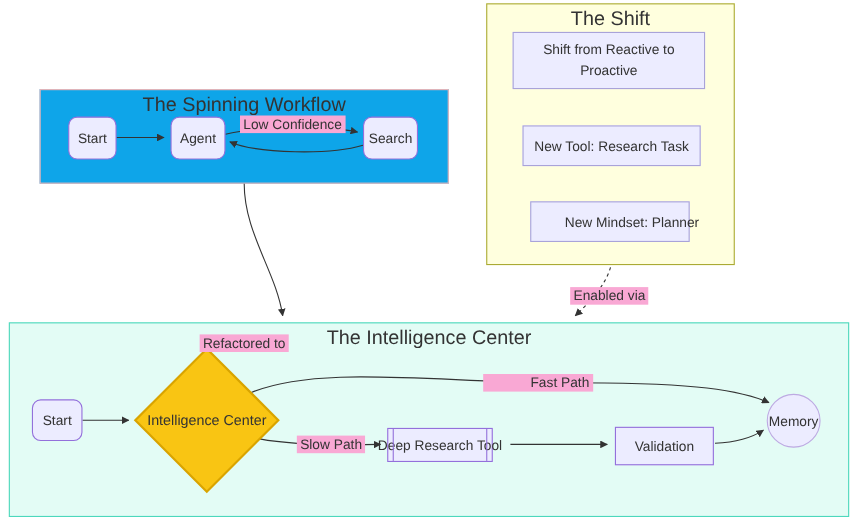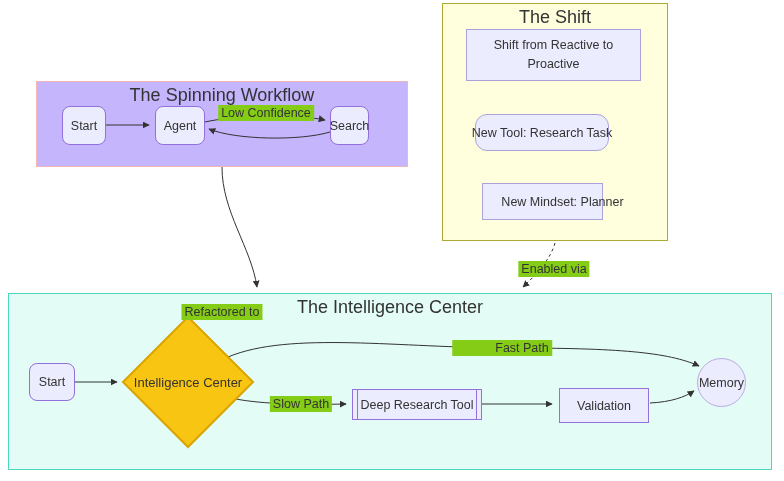--- a/index.html
+++ b/index.html
@@ -2,59 +2,59 @@
 <html><head>
 <meta charset="utf-8">
 <style>
   html,body{margin:0;padding:0;background:#ffffff;}
   .canvas{
     position:relative;width:784px;height:481px;background:#ffffff;
     font-family:"Liberation Sans",sans-serif;color:#333;overflow:hidden;
   }
   
   .subgraph{position:absolute;box-sizing:border-box;border:1px solid;z-index:0;}
-  .sg-spinning{left:36px;top:81px;width:372px;height:86px;background:#c4b5fd;border-color:#f3b6b6;}
+  .sg-spinning{left:36px;top:81px;width:372px;height:86px;background:#0ea5e9;border-color:#f3b6b6;}
   .sg-shift{left:442px;top:3px;width:226px;height:238px;background:#ffffde;border-color:#aaaa33;}
   .sg-intelligence{left:8px;top:293px;width:764px;height:177px;background:#e3fcf5;border-color:#4dd8bc;}
   .sg-title{position:absolute;top:3px;left:0;right:0;text-align:center;font-size:18px;color:#333;}
   
   .edge-layer{position:absolute;left:0;top:0;z-index:1;}
   
   .node{
     position:absolute;box-sizing:border-box;background:#ececff;border:1.5px solid #9370db;
     display:flex;align-items:center;justify-content:center;text-align:center;
     font-size:12.5px;color:#333;white-space:nowrap;z-index:2;
   }
   .rounded{border-radius:8px;}
   .wrap{white-space:normal;line-height:1.55;padding:4px 14px;}
   .thin{border-width:1px;border-color:#a9a3d9;}
   .n-start1{left:62px;top:106px;width:44px;height:39px;}
   .n-agent{left:155px;top:106px;width:50px;height:39px;}
-  .n-search{left:330px;top:106px;width:39px;height:39px;}
+  .n-search{left:330px;top:106px;width:50px;height:39px;}
   .n-shift1{left:466px;top:29px;width:175px;height:52px;}
-  .n-shift2{left:475px;top:114px;width:134px;height:37px;border-radius:12px;}
-  .n-shift3{left:482px;top:183px;width:121px;height:37px;padding-left:40px;}
+  .n-shift2{left:475px;top:114px;width:162px;height:37px;}
+  .n-shift3{left:482px;top:183px;width:145px;height:37px;padding-left:40px;}
   .n-start2{left:29px;top:363px;width:46px;height:38px;}
-  .n-deep{left:352px;top:389px;width:130px;height:31px;}
+  .n-deep{left:352px;top:389px;width:96px;height:31px;}
   .n-validation{left:559px;top:388px;width:90px;height:35px;border-width:1px;}
   .n-memory{left:697px;top:358px;width:49px;height:49px;border-radius:50%;border-width:1px;border-color:#bdaae2;}
   .sub-inner{position:absolute;left:4px;right:4px;top:0;bottom:0;border-left:1.5px solid #9370db;border-right:1.5px solid #9370db;pointer-events:none;}
   .diamond-label{
     position:absolute;left:188px;top:382px;transform:translate(-50%,-50%);
     font-size:13px;color:#333;white-space:nowrap;z-index:2;text-align:center;
   }
   
   .edgelabel{
-    position:absolute;transform:translate(-50%,-50%);background:#84cc16;
+    position:absolute;transform:translate(-50%,-50%);background:#f9a8d4;
     font-size:12.5px;color:#333;padding:1px 3px;white-space:nowrap;z-index:3;
   }
   .l-lowconf{left:266px;top:113px;}
   .l-refactored{left:222px;top:269px;margin-top:43px;}
   .l-enabled{left:554px;top:269px;}
-  .l-fast{left:502px;top:348px;padding-left:43px;}
+  .l-fast{left:489px;top:348px;padding-left:43px;}
   .l-slow{left:301px;top:404px;}
 </style>
 </head>
 <body>
 
 <div class="canvas">
 
   <div class="subgraph sg-spinning">
     <div class="sg-title">The Spinning Workflow</div>
   </div>

